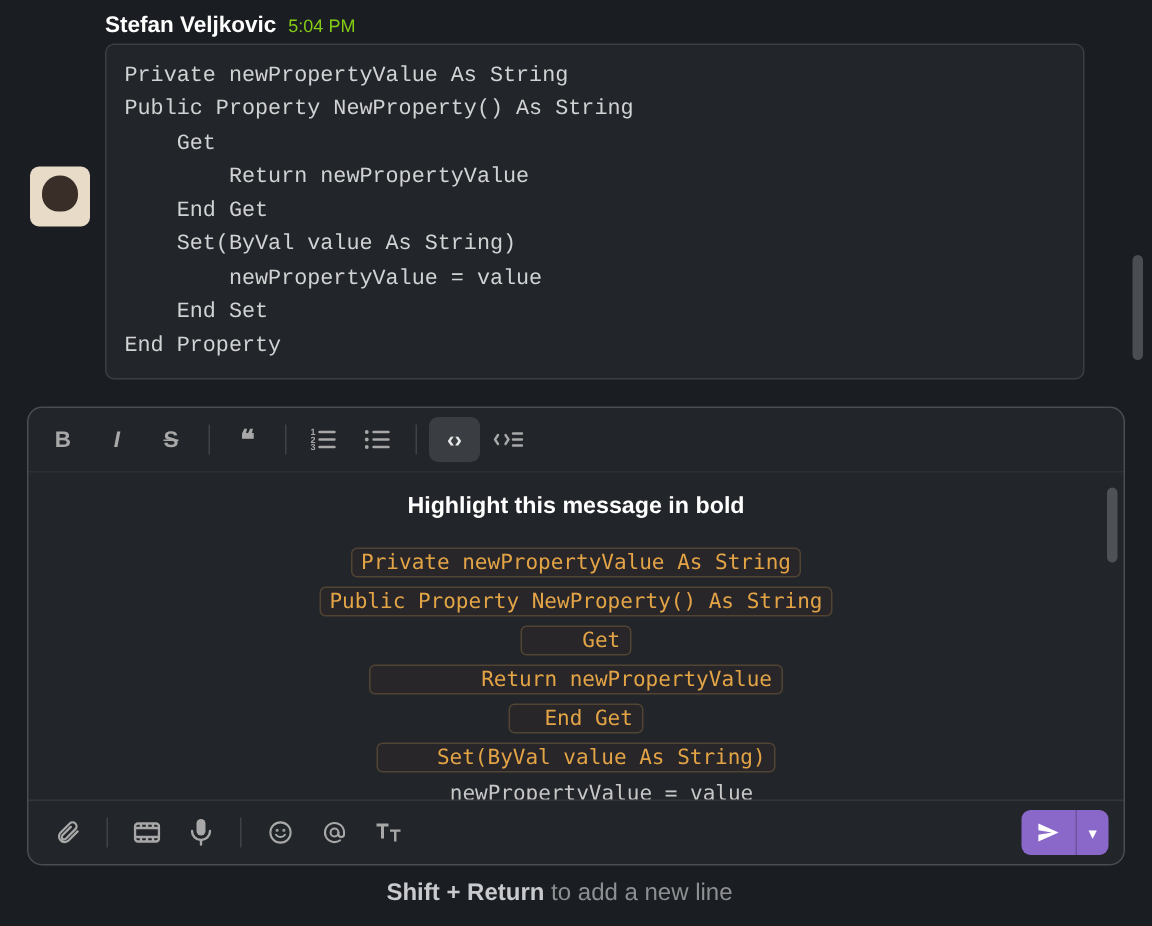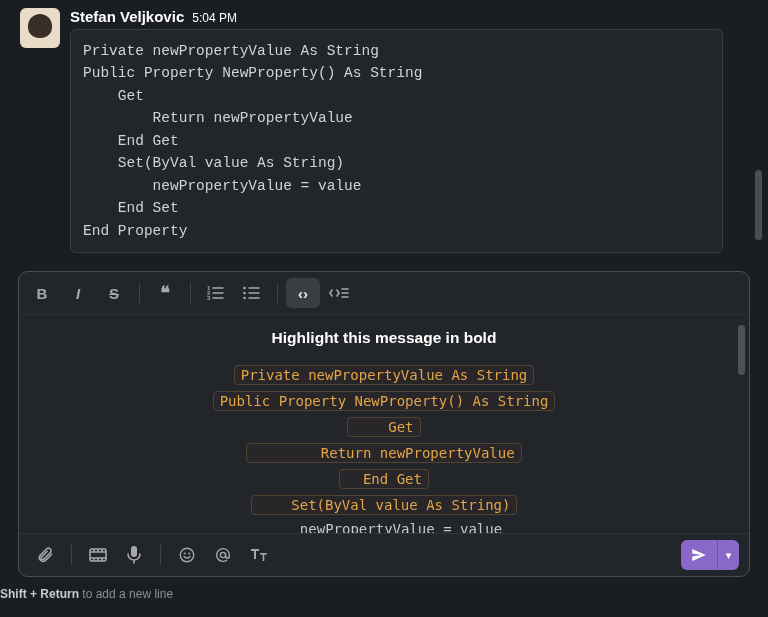--- a/index.html
+++ b/index.html
@@ -9,41 +9,42 @@
     width: 768px;
     height: 617px;
     overflow: hidden;
     position: relative;
     color: #d1d2d3;
   }
   .message-row {
     display: flex;
     padding: 8px 20px 8px 20px;
     gap: 10px;
+    align-items: center;
   }
   .avatar {
     width: 40px; height: 40px;
     border-radius: 6px;
     background: #e8dcc8;
     flex-shrink: 0;
     overflow: hidden;
     position: relative;
   }
   .avatar::after{
     content:"";
     position:absolute;
     top:6px; left:8px;
     width:24px; height:24px;
     background: #3a2f28;
     border-radius: 50% 50% 45% 45%;
   }
   .msg-content { flex: 1; min-width:0; }
   .msg-header { display: flex; align-items: baseline; gap: 8px; margin-bottom: 4px; }
   .username { font-weight: 700; color:#fff; font-size: 15px;}
-  .timestamp { font-size: 12px; color:#ffffff; }
+  .timestamp { font-size: 12px; color:#84cc16; }
   .code-block {
     background: #222529;
     border: 1px solid #3b3e42;
     border-radius: 6px;
     padding: 10px 12px;
     font-family: "SFMono-Regular", Consolas, "Liberation Mono", Menlo, monospace;
     font-size: 14.5px;
     color: #d1d2d3;
     line-height: 1.55;
     white-space: pre;
@@ -158,23 +159,23 @@
   }
   .send-drop {
     width:22px; height:30px;
     border-left:1px solid rgba(0,0,0,0.2);
     display:flex; align-items:center; justify-content:center;
     color:#fff;
     cursor:pointer;
     font-size:11px;
   }
   .hint {
-    text-align:left;
+    text-align:center;
     padding: 4px 22px 0 0;
-    font-size:12px;
+    font-size:16px;
     color:#8d8f92;
   }
   .hint b { color:#c9cacd; font-weight:600;}
   svg { display:block; }
 </style>
 </head>
 <body>
 
 <div class="message-row">
   <div class="avatar"></div>

